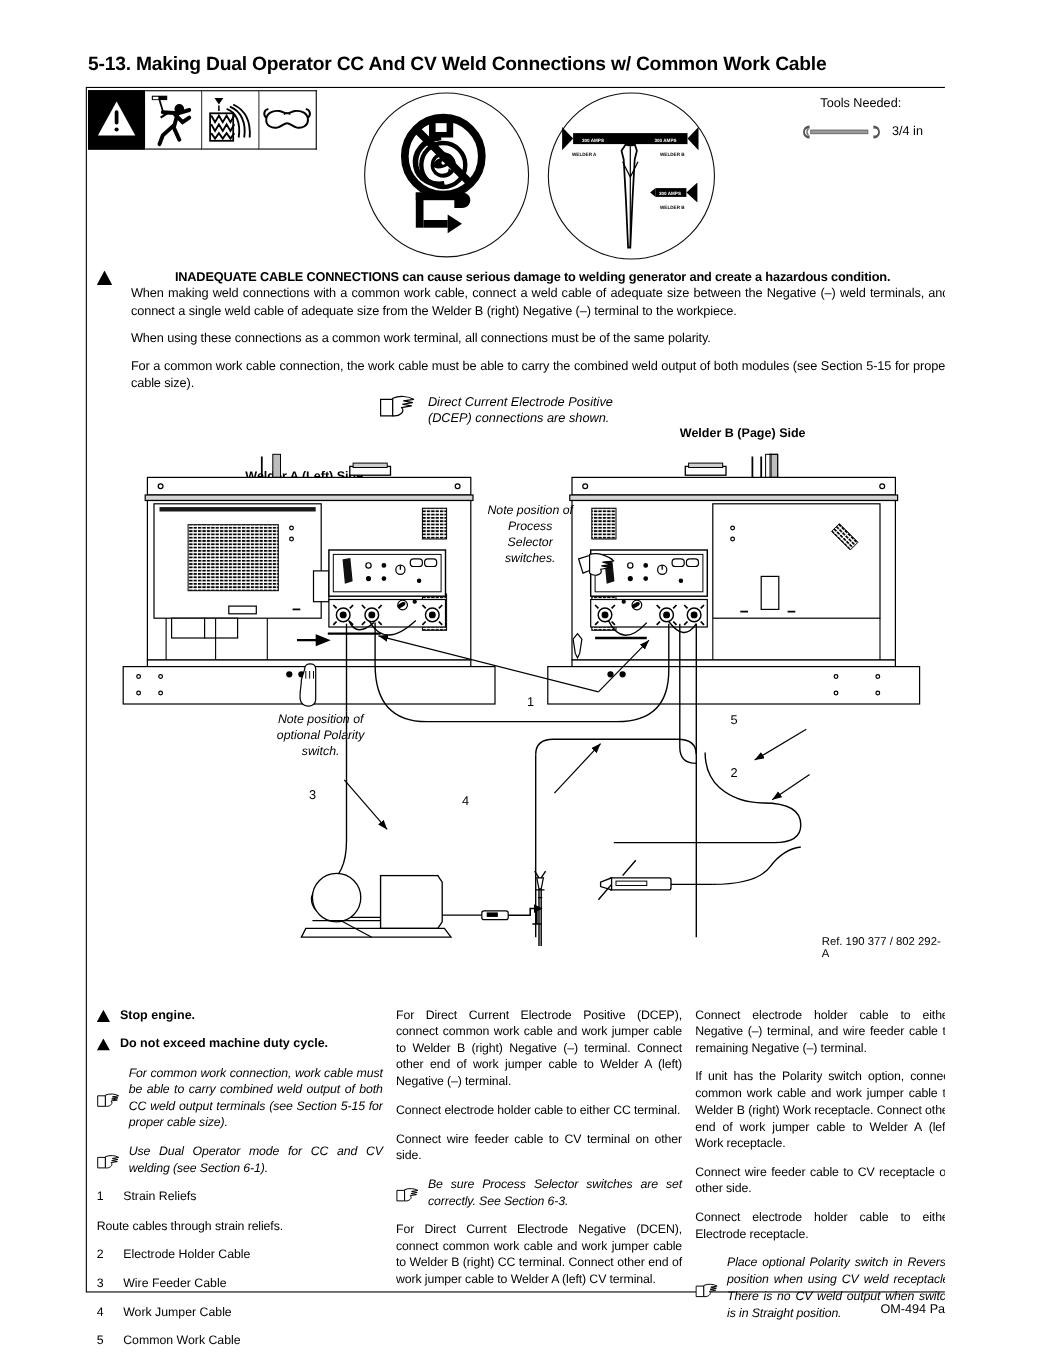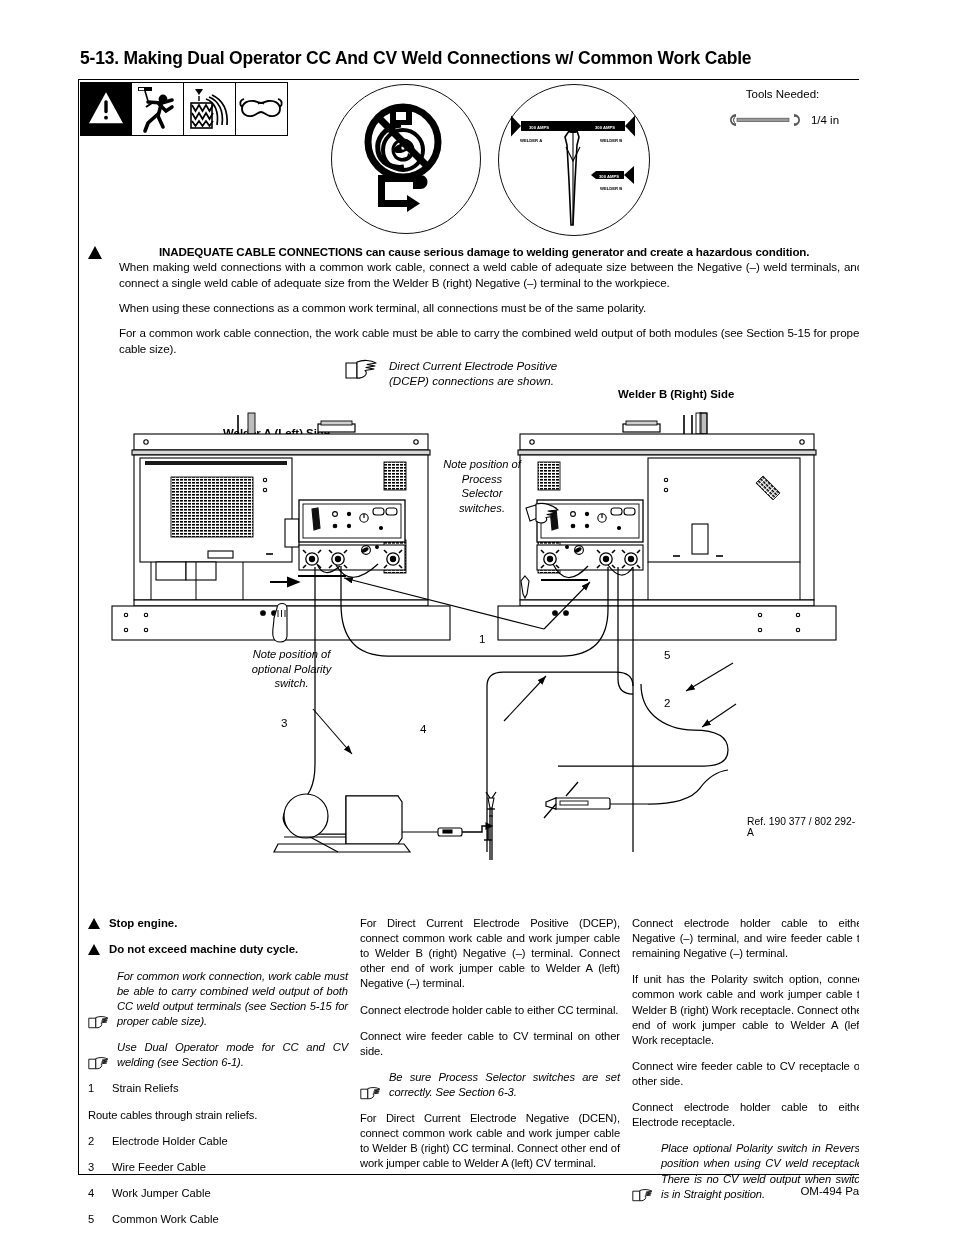--- a/index.html
+++ b/index.html
@@ -68,34 +68,34 @@
   #note-process{left:443px;top:457px;width:78px;}
   #note-polarity{left:234px;top:647px;width:115px;}
 
   .callout{position:absolute;font-size:11.6px;}
   #co-1{left:479px;top:632px;}
   #co-2{left:664px;top:696px;}
   #co-3{left:281px;top:716px;}
   #co-4{left:420px;top:722px;}
   #co-5{left:664px;top:648px;}
 
-  .refline{position:absolute;left:747px;top:816px;font-size:10.3px;}
+  .refline{position:absolute;left:747px;top:851px;font-size:10.3px;}
 
   
   .cols{position:absolute;left:88px;top:916px;width:778px;display:flex;gap:0;}
   .col{font-size:11.2px;line-height:1.35;}
   .col1{width:272px;padding-right:12px;box-sizing:border-box;}
   .col2{width:272px;padding-right:12px;box-sizing:border-box;}
   .col3{width:234px;box-sizing:border-box;}
   .col p{margin:0 0 11px 0;text-align:justify;letter-spacing:-0.1px;}
 
   .bullet-warn{display:flex;gap:9px;align-items:flex-start;margin-bottom:11px;}
   .bullet-warn .bw{font-weight:bold;font-size:11.4px;}
 
-  .hand-note{display:flex;gap:7px;align-items:flex-end;margin-bottom:11px;}
+  .hand-note{display:flex;gap:7px;align-items:center;margin-bottom:11px;}
   .hand-note .hn{font-style:italic;text-align:justify;letter-spacing:-0.1px;flex:1;}
 
   .num-item{display:flex;margin-bottom:11px;}
   .num-item .n{width:24px;flex:none;}
   .num-item .lbl{flex:1;}
 
   .footer{position:absolute;left:0;top:1185px;width:888px;text-align:right;font-size:11.5px;}
 
   .hand-svg{flex:none;}
 </style>
@@ -209,21 +209,21 @@
 
   <div class="tools-wrap">
     <div class="tools-label">Tools Needed:</div>
     <div class="tools-row">
       <svg width="78" height="16" viewBox="0 0 78 16">
         <path d="M10 2 A6 6 0 1 0 10 14 L10 11 A3.2 3.2 0 1 1 10 5 Z" fill="#555"></path>
         <path d="M9 5.4 A3 3 0 0 0 9 10.6" fill="none" stroke="#555" stroke-width="1.1"></path>
         <rect x="11" y="6.2" width="52" height="3.4" fill="#9a9a9a" stroke="#555" stroke-width="0.7"></rect>
         <path d="M68 2 A6 6 0 1 1 68 14 L68 11 A3.2 3.2 0 1 0 68 5 Z" fill="#555"></path>
       </svg>
-      <span class="tools-size">1/4 in</span>
+      <span class="tools-size">3/4 in</span>
     </div>
   </div>
 
   <div class="warn-block">
     <div class="warn-head">
       <svg width="14" height="13" viewBox="0 0 14 13" style="flex:none;margin-top:2px;">
         <path d="M7 0 L14 13 L0 13 Z" fill="#000"></path>
       </svg>
       <div class="wtxt">INADEQUATE CABLE CONNECTIONS can cause serious damage to welding generator and create a hazardous condition.</div>
     </div>
@@ -237,21 +237,21 @@
   <div class="dcep">
     <svg class="hand-svg" width="34" height="22" viewBox="0 0 34 22">
       <path d="M1 5 L12 5 L12 20 L1 20 Z" fill="#fff" stroke="#000" stroke-width="1.1"></path>
       <path d="M12 4 C18 1.5 26 2 31 5 L22 6.5 L30 8 L21 9.5 L29 11 L20 12.5
                C24 16 18 21 12 20 Z" fill="#fff" stroke="#000" stroke-width="1.1" stroke-linejoin="round"></path>
     </svg>
     <div class="t">Direct Current Electrode Positive (DCEP) connections are shown.</div>
   </div>
 
   <div class="side-lbl" id="lbl-welder-a">Welder A (Left) Side</div>
-  <div class="side-lbl" id="lbl-welder-b">Welder B (Right) Side</div>
+  <div class="side-lbl" id="lbl-welder-b">Welder B (Page) Side</div>
 
   <div class="diagram">
     <svg width="775" height="460" viewBox="0 0 775 460">
       <defs>
         <pattern id="grille" width="4" height="3" patternUnits="userSpaceOnUse">
           <rect width="4" height="3" fill="#fff"></rect>
           <rect width="3" height="1.6" fill="#000"></rect>
         </pattern>
         <marker id="ar" markerWidth="9" markerHeight="9" refX="8" refY="3" orient="auto">
           <path d="M0 0 L8 3 L0 6 z" fill="#000"></path>

